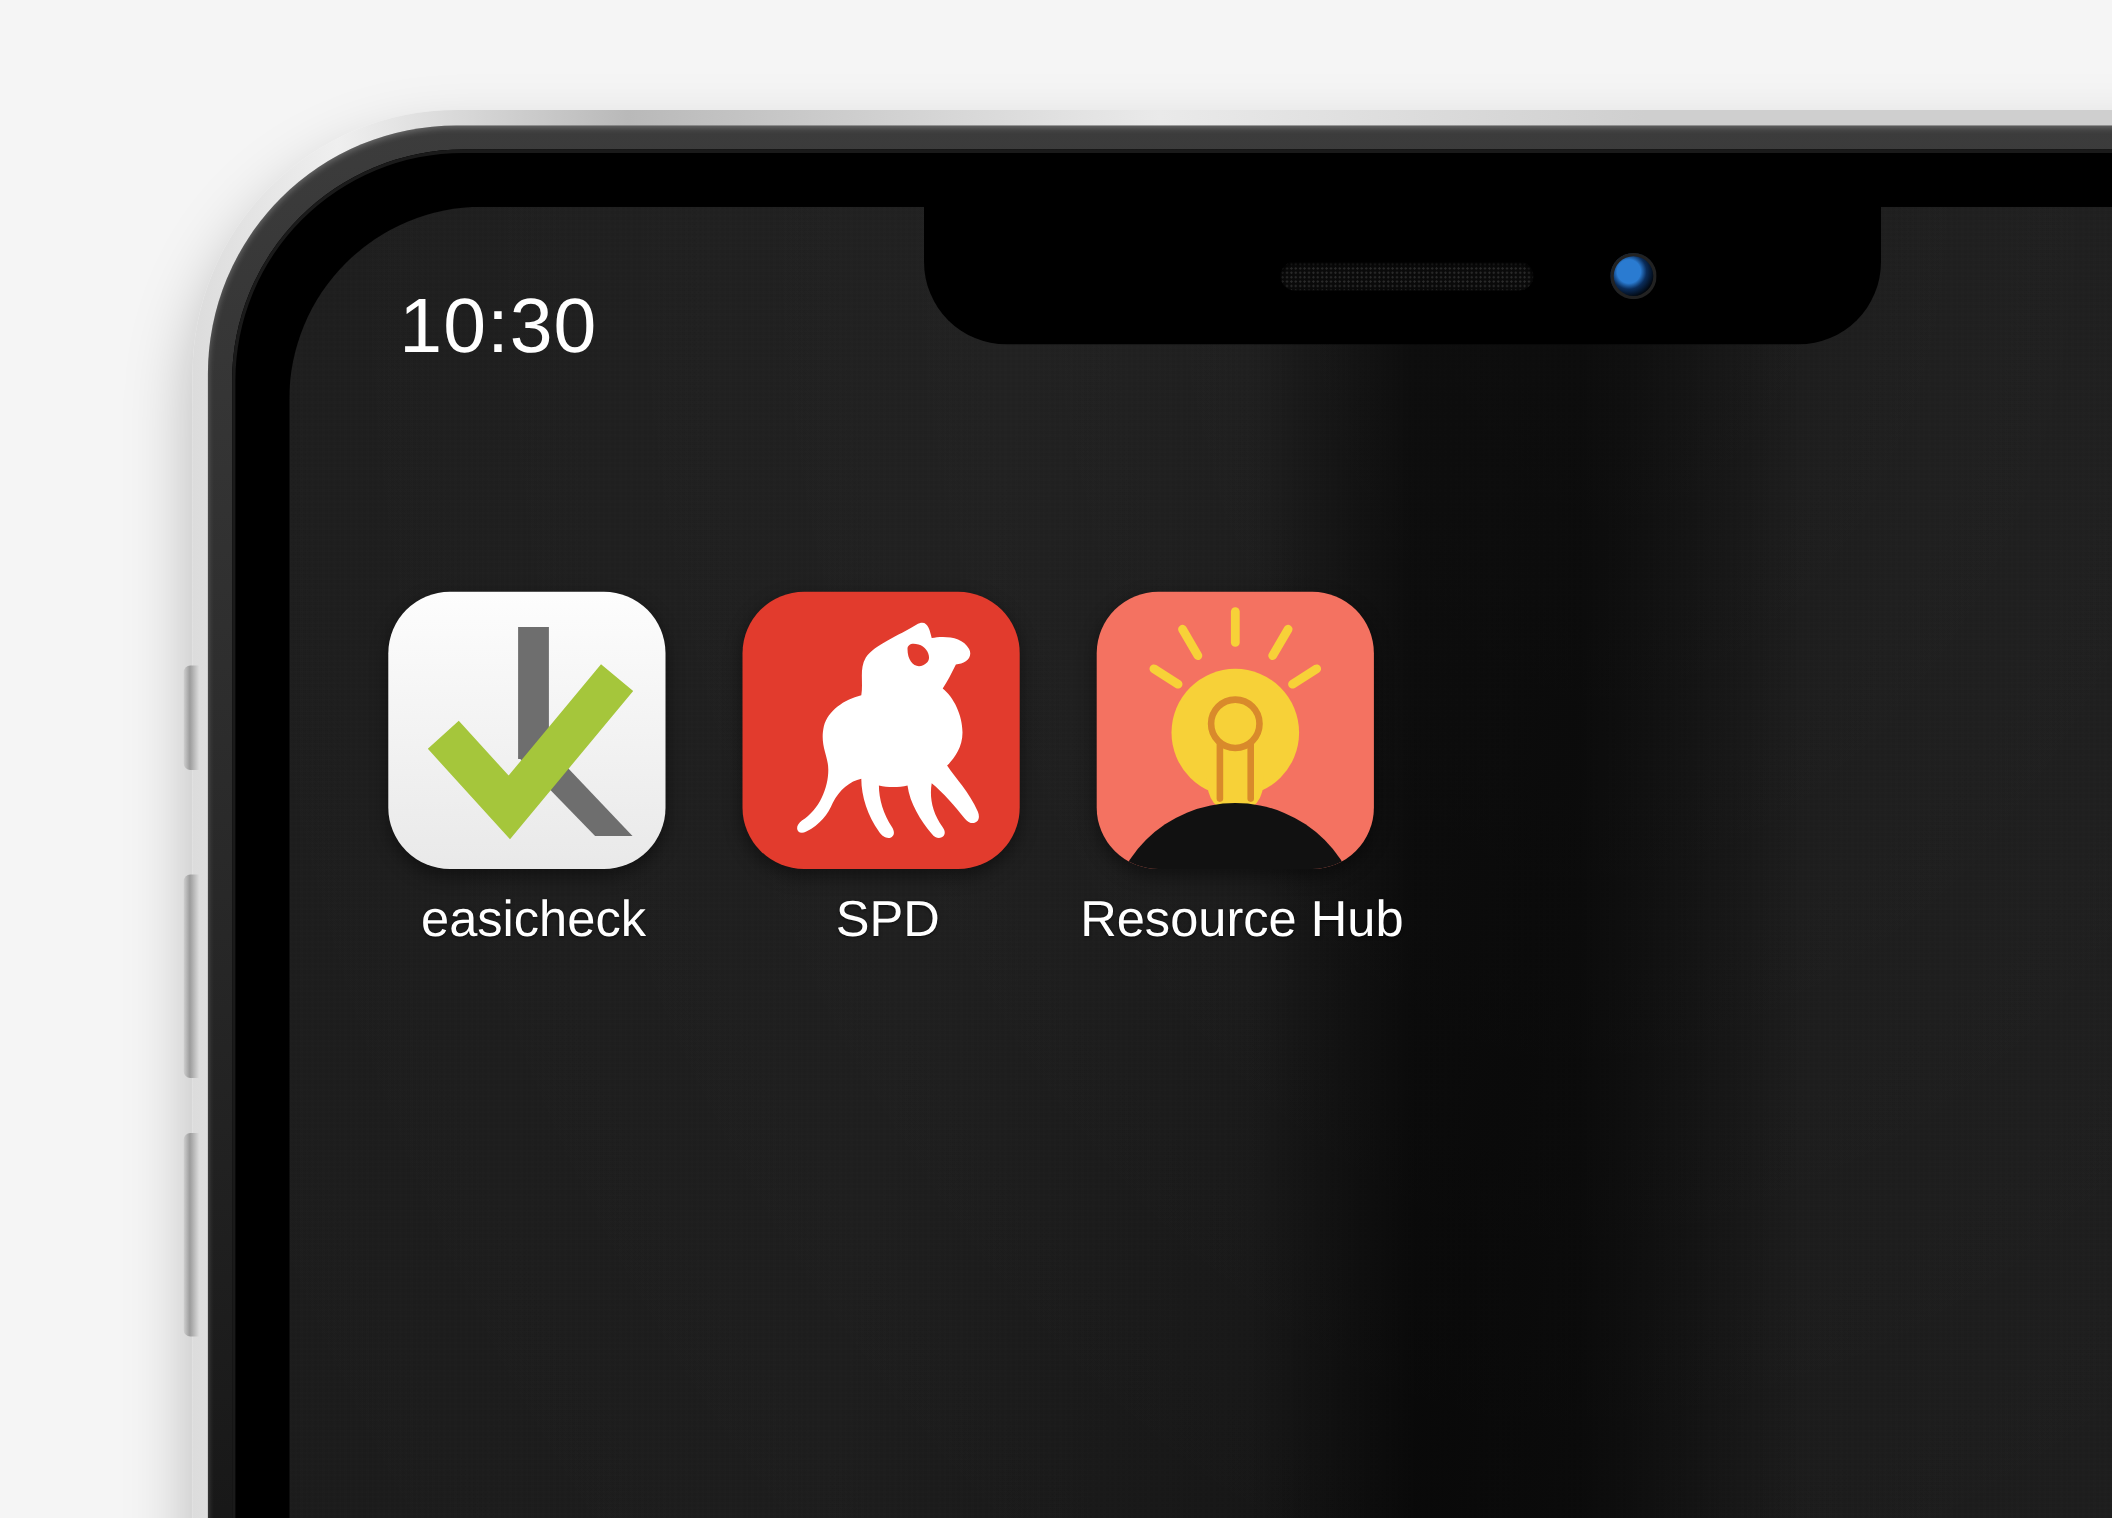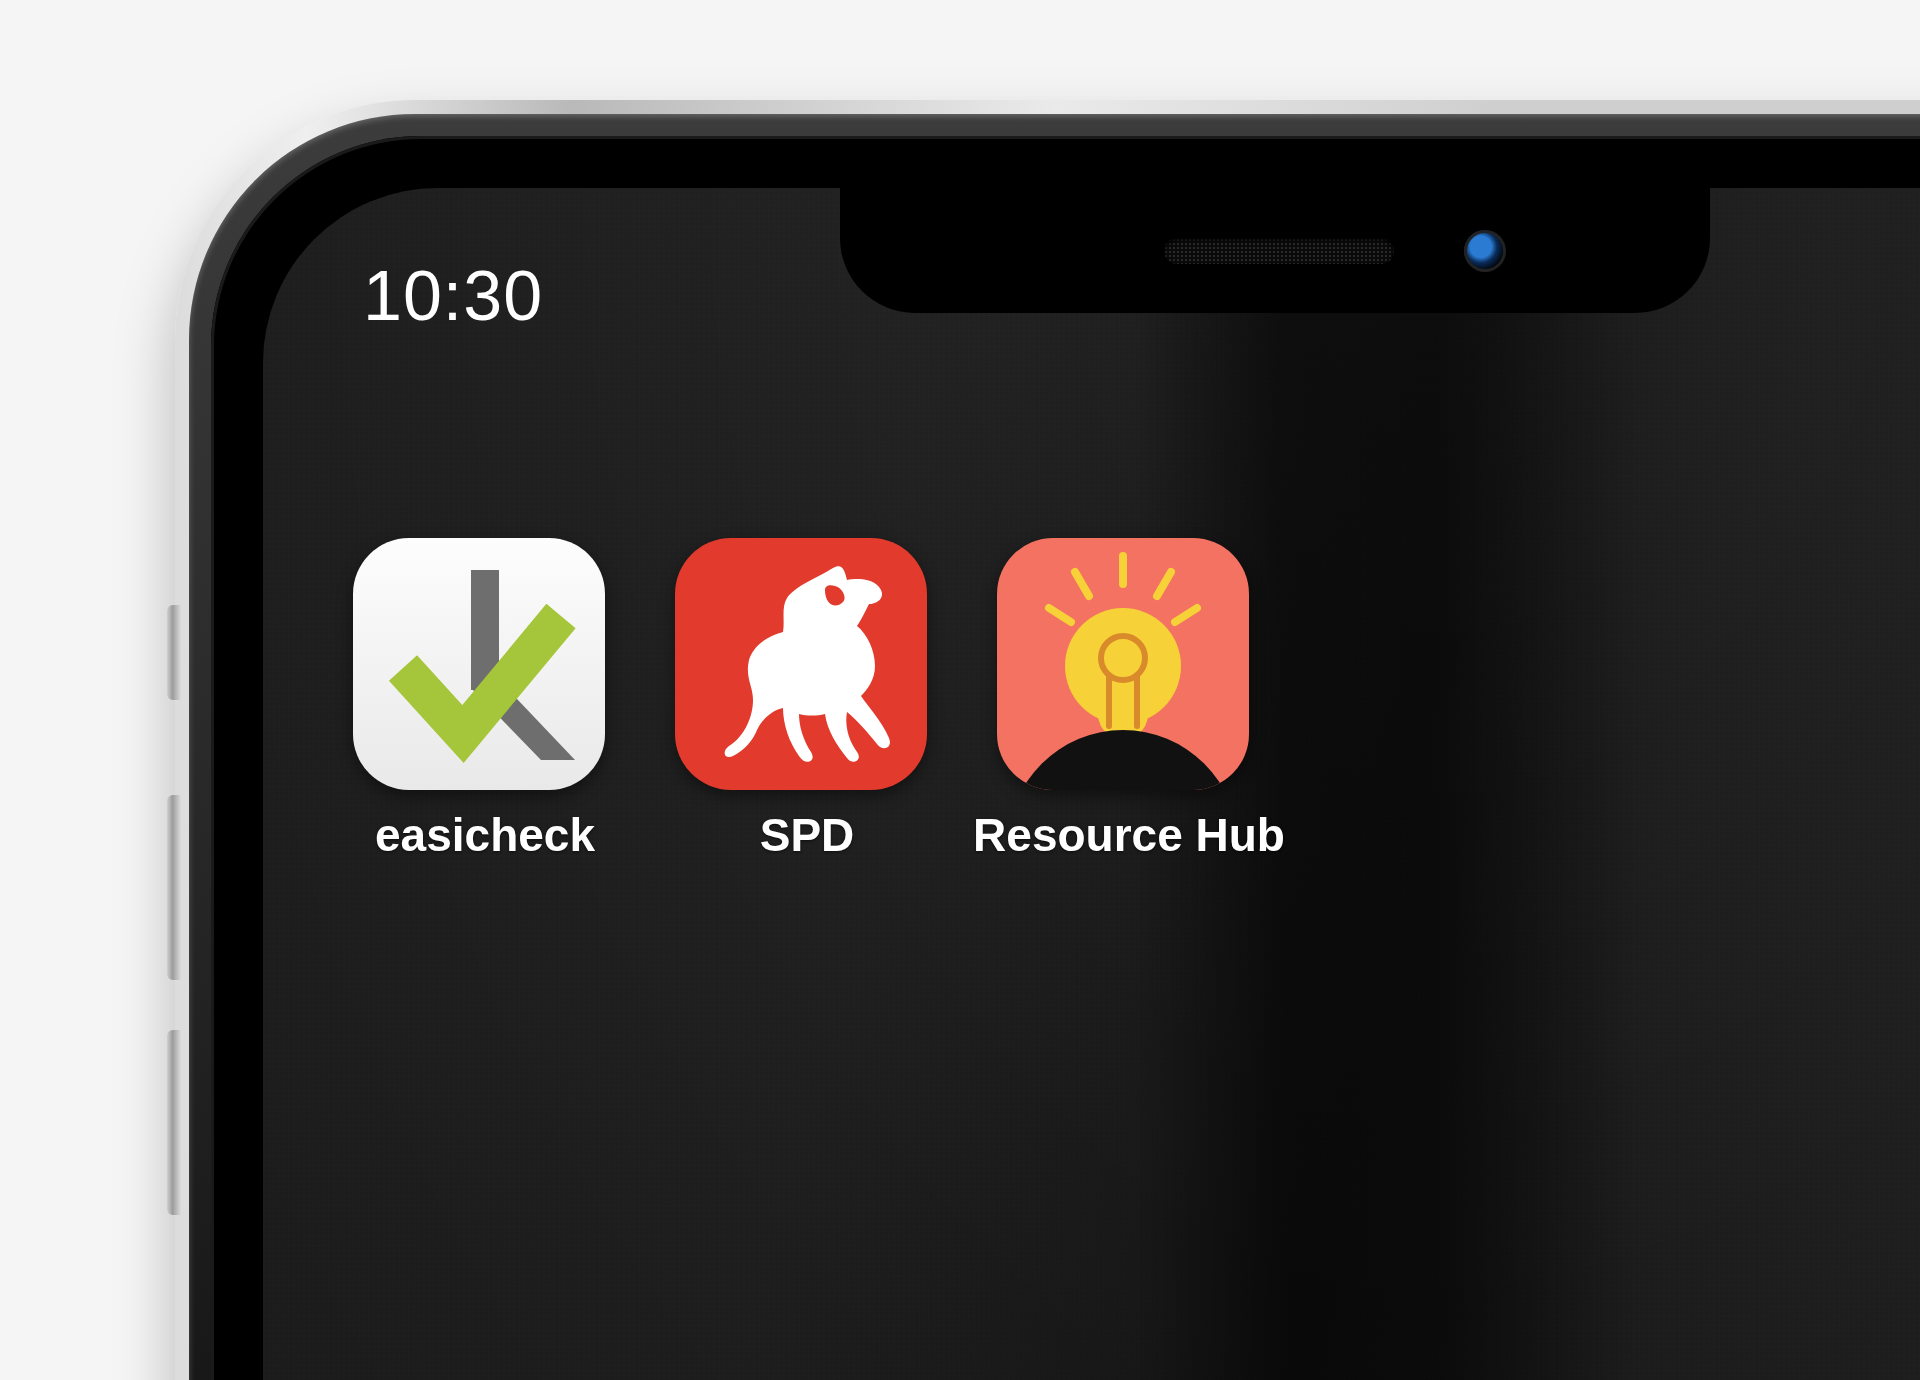--- a/index.html
+++ b/index.html
@@ -159,21 +159,21 @@
     height: 252px;
     border-radius: 56px;
     position: relative;
     overflow: hidden;
     box-shadow: 0 6px 16px rgba(0,0,0,0.45);
   }
   .app-label {
     margin-top: 18px;
     color: #fff;
     font-size: 46px;
-    font-weight: 700;
+    font-weight: 400;
     white-space: nowrap;
     text-shadow: 0 1px 3px rgba(0,0,0,0.6);
     margin-left: 12px;
   }
 
   
   .icon-easicheck {
     background: linear-gradient(180deg, #fdfdfd, #e9e9e9);
   }
 

